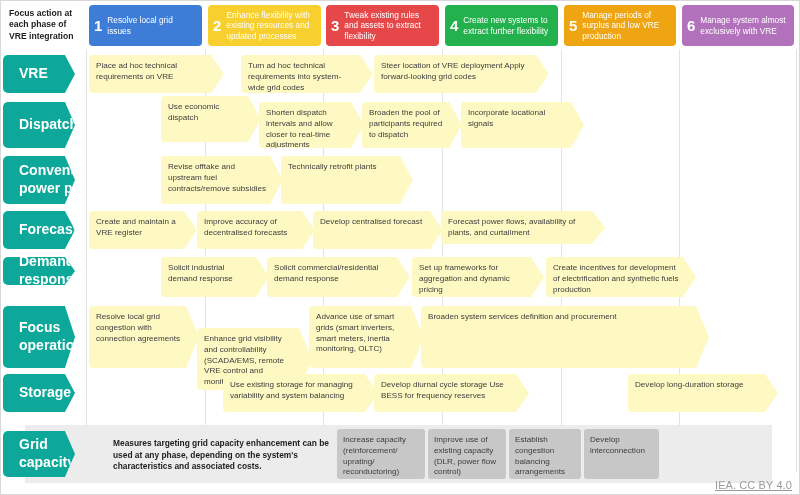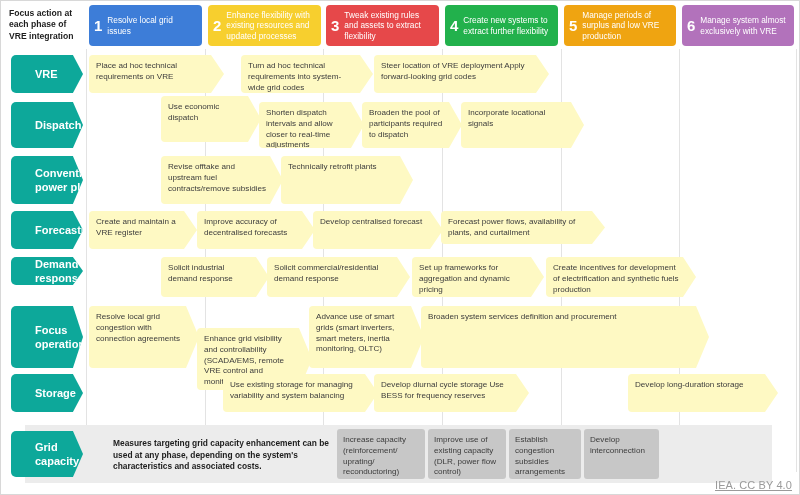--- a/index.html
+++ b/index.html
@@ -56,30 +56,30 @@
   .colsep {
     position: absolute;
     top: 48px;
     width: 1px;
     background: #e3e3e3;
   }
 
   
   .rowlabel {
     position: absolute;
-    left: 10px;
+    left: 2px;
     width: 72px;
     background: #0da89a;
     color: #ffffff;
-    font-size: 11px;
+    font-size: 14px;
     font-weight: bold;
     line-height: 1.28;
     display: flex;
     align-items: center;
-    padding-left: 24px;
+    padding-left: 16px;
     border-radius: 5px 0 0 5px;
     clip-path: polygon(0 0, 86% 0, 100% 50%, 86% 100%, 0 100%);
   }
 
   
   .action {
     position: absolute;
     background: #fef9c3;
     color: #3c3c3c;
     font-size: 8.1px;
@@ -199,17 +199,17 @@
   <div class="rowlabel" style="top:373px; height:38px;">Storage</div>
   <div class="action arrow" style="left:222px; top:373px; width:155px; height:38px;">Use existing storage for managing variability and system balancing</div>
   <div class="action arrow" style="left:373px; top:373px; width:155px; height:38px;">Develop diurnal cycle storage Use BESS for frequency reserves</div>
   <div class="action arrow" style="left:627px; top:373px; width:150px; height:38px;">Develop long-duration storage</div>
 
   <div class="capacity-band" style="left:24px; top:424px; width:747px; height:58px;"></div>
   <div class="rowlabel" style="top:430px; height:46px;">Grid capacity</div>
   <div class="capacity-note" style="left:112px; top:437px; width:228px;">Measures targeting grid capacity enhancement can be used at any phase, depending on the system's characteristics and associated costs.</div>
   <div class="cap-box" style="left:336px; top:428px; width:88px; height:50px;">Increase capacity (reinforcement/ uprating/ reconductoring)</div>
   <div class="cap-box" style="left:427px; top:428px; width:78px; height:50px;">Improve use of existing capacity (DLR, power flow control)</div>
-  <div class="cap-box" style="left:508px; top:428px; width:72px; height:50px;">Establish congestion subsidies arrangements</div>
+  <div class="cap-box" style="left:508px; top:428px; width:72px; height:50px;">Establish congestion balancing arrangements</div>
   <div class="cap-box" style="left:583px; top:428px; width:75px; height:50px;">Develop interconnection</div>
 
   <div class="credit">IEA. CC BY 4.0</div>
 </div>
 
 </body></html>

